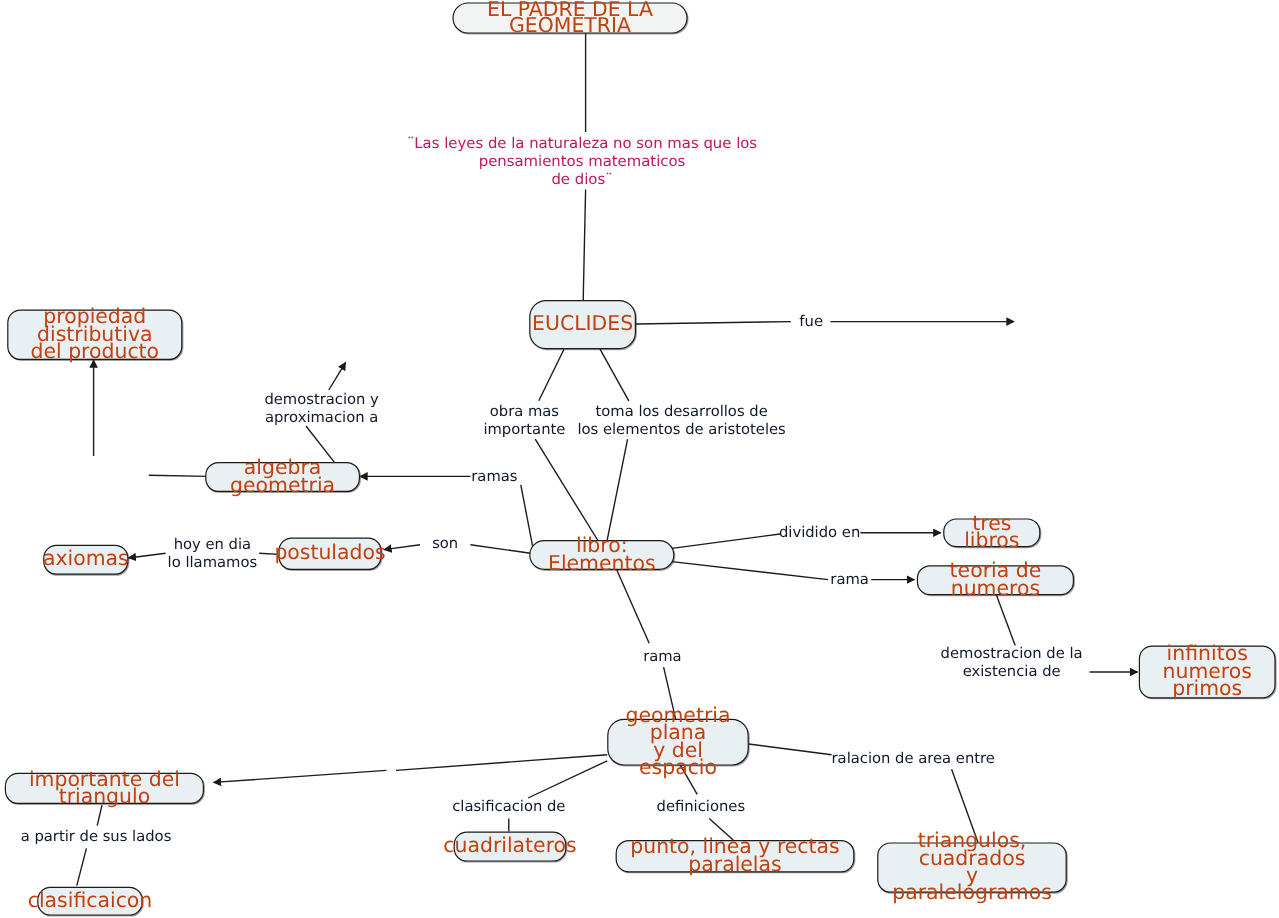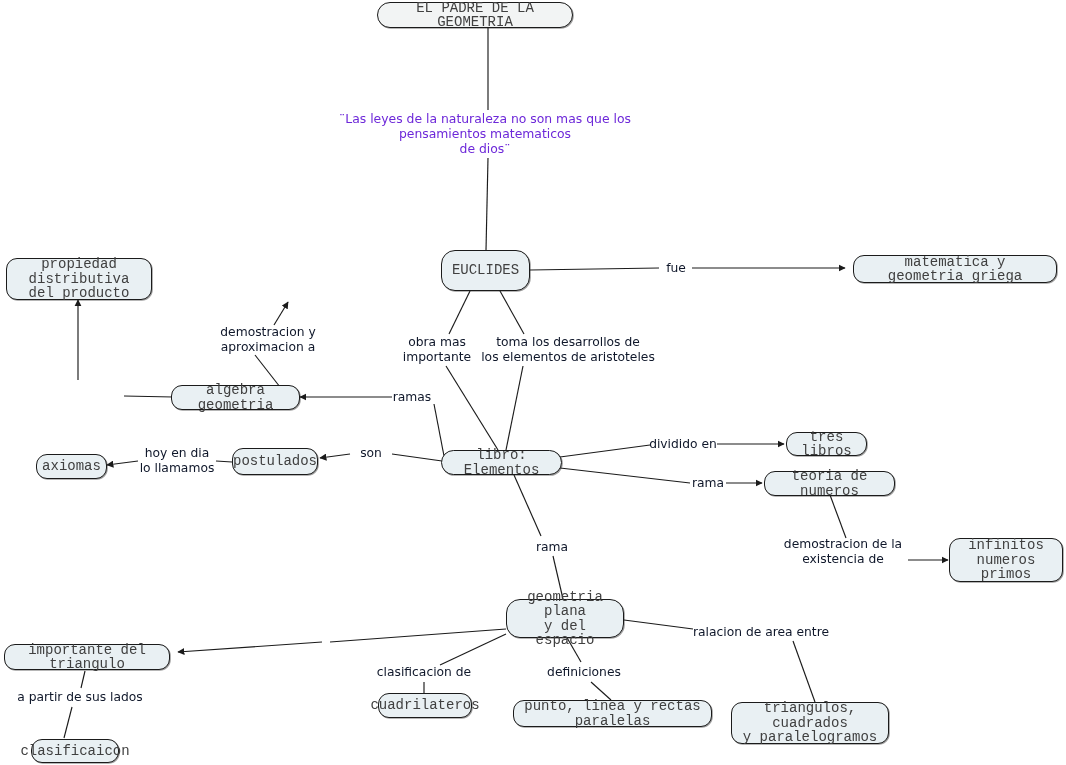--- a/index.html
+++ b/index.html
@@ -24,31 +24,30 @@
     left: 0;
     width: 1066px;
     height: 765px;
   }
   .node {
     position: absolute;
     box-sizing: border-box;
     background: #e9f0f3;
     border: 1.1px solid #1b1b1b;
     border-radius: 11px;
-    color: #404040;
-    font-size: 14px;
+    color: #c2410c;
+    font-size: 17px;
     line-height: 14.4px;
     text-align: center;
     display: flex;
     align-items: center;
     justify-content: center;
     white-space: pre-line;
     padding: 2px 9px;
     box-shadow: 0.8px 0.8px 0 rgba(40,40,40,0.45);
-    font-family: Liberation Mono, monospace;
   }
   .node.title-node {
     background: #f2f4f4;
     border-radius: 13px;
   }
   .node.wide-round {
     border-radius: 14px;
   }
   .edge-label {
     position: absolute;
@@ -57,21 +56,21 @@
     color: #0f172a;
     text-align: center;
     white-space: pre-line;
     transform: translate(-50%, -50%);
     background: transparent;
   }
   .quote-text {
     position: absolute;
     font-size: 12.4px;
     line-height: 15.2px;
-    color: #6d28d9;
+    color: #be185d;
     text-align: center;
     white-space: pre-line;
     transform: translate(-50%, -50%);
   }
 </style>
 </head>
 <body>
 
 <div id="map-root">
 
@@ -141,21 +140,20 @@
   </svg>
 
   <div class="node title-node" style="left:377px; top:2px; width:196px; height:26px;">EL PADRE DE LA GEOMETRIA</div>
 
   <div class="quote-text" style="left:485px; top:134px; width:330px;">¨Las leyes de la naturaleza no son mas que los
 pensamientos matematicos
 de dios¨</div>
 
   <div class="node wide-round" style="left:441px; top:250px; width:89px; height:41px;">EUCLIDES</div>
 
-  <div class="node" style="left:853px; top:255px; width:204px; height:28px;">matematica y geometria griega</div>
 
   <div class="node" style="left:6px; top:258px; width:146px; height:42px;">propiedad distributiva
 del producto</div>
 
 
   <div class="node" style="left:171px; top:385px; width:129px; height:25px;">algebra geometria</div>
 
   <div class="node" style="left:36px; top:454px; width:71px; height:25px;">axiomas</div>
 
   <div class="node" style="left:232px; top:448px; width:86px; height:27px;">postulados</div>

